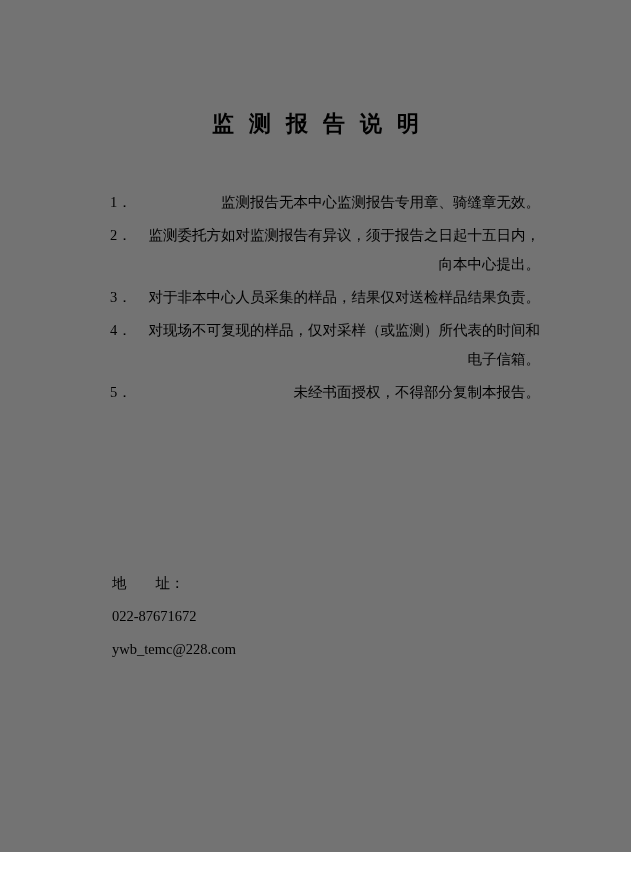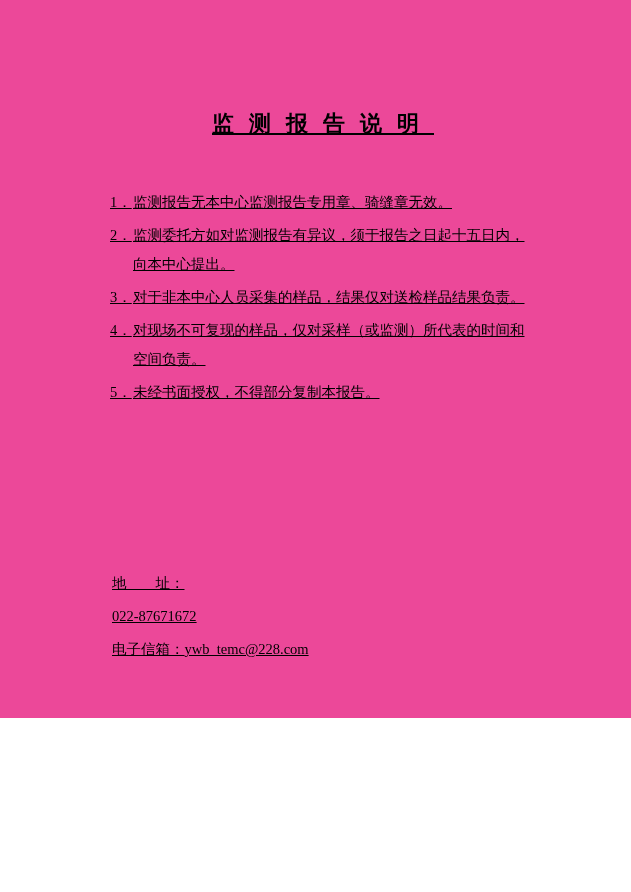--- a/index.html
+++ b/index.html
@@ -3,26 +3,25 @@
 <meta charset="utf-8">
 <style>
   html, body {
     margin: 0;
     padding: 0;
     background: #ffffff;
   }
   .page {
     position: relative;
     width: 631px;
-    height: 718px;
-    background: #ec4899;
+    height: 852px;
+    background: #737373;
     color: #000000;
     font-family: "Liberation Serif", "DejaVu Serif", serif;
     overflow: hidden;
-    text-decoration: underline;
   }
   .doc-title {
     margin: 110px 0 0 0;
     text-align: center;
     font-size: 22px;
     font-weight: bold;
     letter-spacing: 15px;
     text-indent: 15px; 
     line-height: 28px;
     white-space: nowrap;
@@ -37,20 +36,21 @@
     line-height: 29px;
     margin-bottom: 4px;
   }
   .note-num {
     flex: none;
     width: 23px;
   }
   .note-text {
     flex: 1;
     white-space: pre-line;
+    text-align: right;
   }
   .contact {
     margin: 160px 0 0 112px;
     font-size: 14.5px;
   }
   .contact-row {
     display: flex;
     line-height: 33px;
   }
   .contact-label {
@@ -77,34 +77,33 @@
       <span class="note-text">监测委托方如对监测报告有异议，须于报告之日起十五日内，
 向本中心提出。</span>
     </div>
     <div class="note">
       <span class="note-num">3．</span>
       <span class="note-text">对于非本中心人员采集的样品，结果仅对送检样品结果负责。</span>
     </div>
     <div class="note">
       <span class="note-num">4．</span>
       <span class="note-text">对现场不可复现的样品，仅对采样（或监测）所代表的时间和
-空间负责。</span>
+电子信箱。</span>
     </div>
     <div class="note">
       <span class="note-num">5．</span>
       <span class="note-text">未经书面授权，不得部分复制本报告。</span>
     </div>
   </div>
 
   <div class="contact">
     <div class="contact-row">
       <span class="contact-label">地　　址：</span>
     </div>
     <div class="contact-row">
       <span class="contact-value">022-87671672</span>
     </div>
     <div class="contact-row">
-      <span class="contact-label">电子信箱：</span>
       <span class="contact-value">ywb_temc@228.com</span>
     </div>
   </div>
 
 </div>
 
 </body></html>

